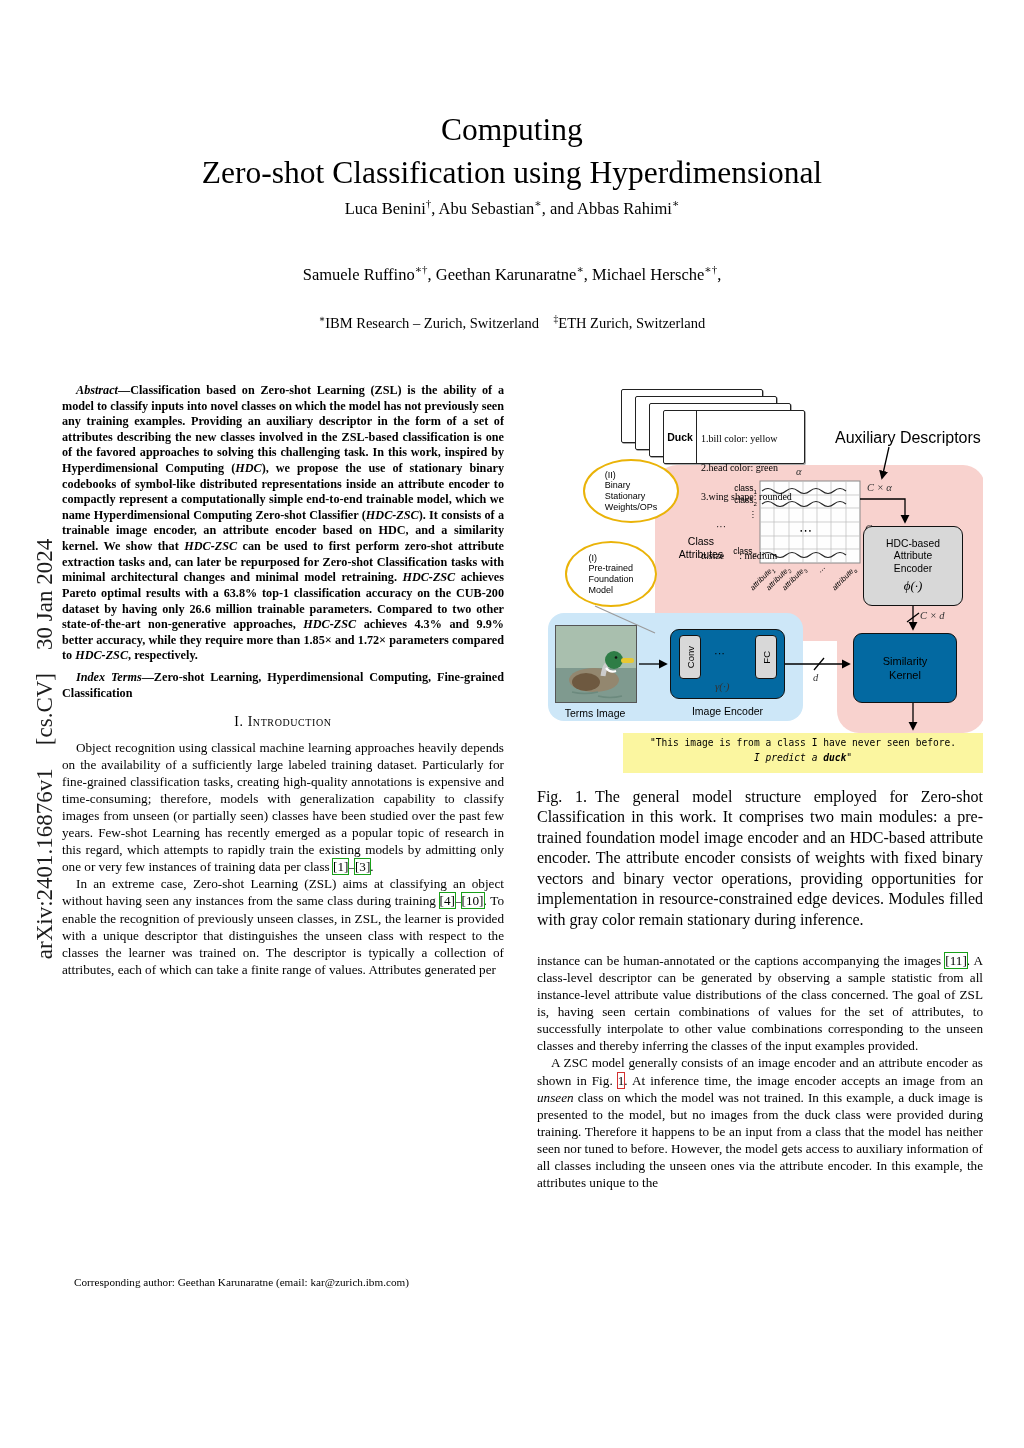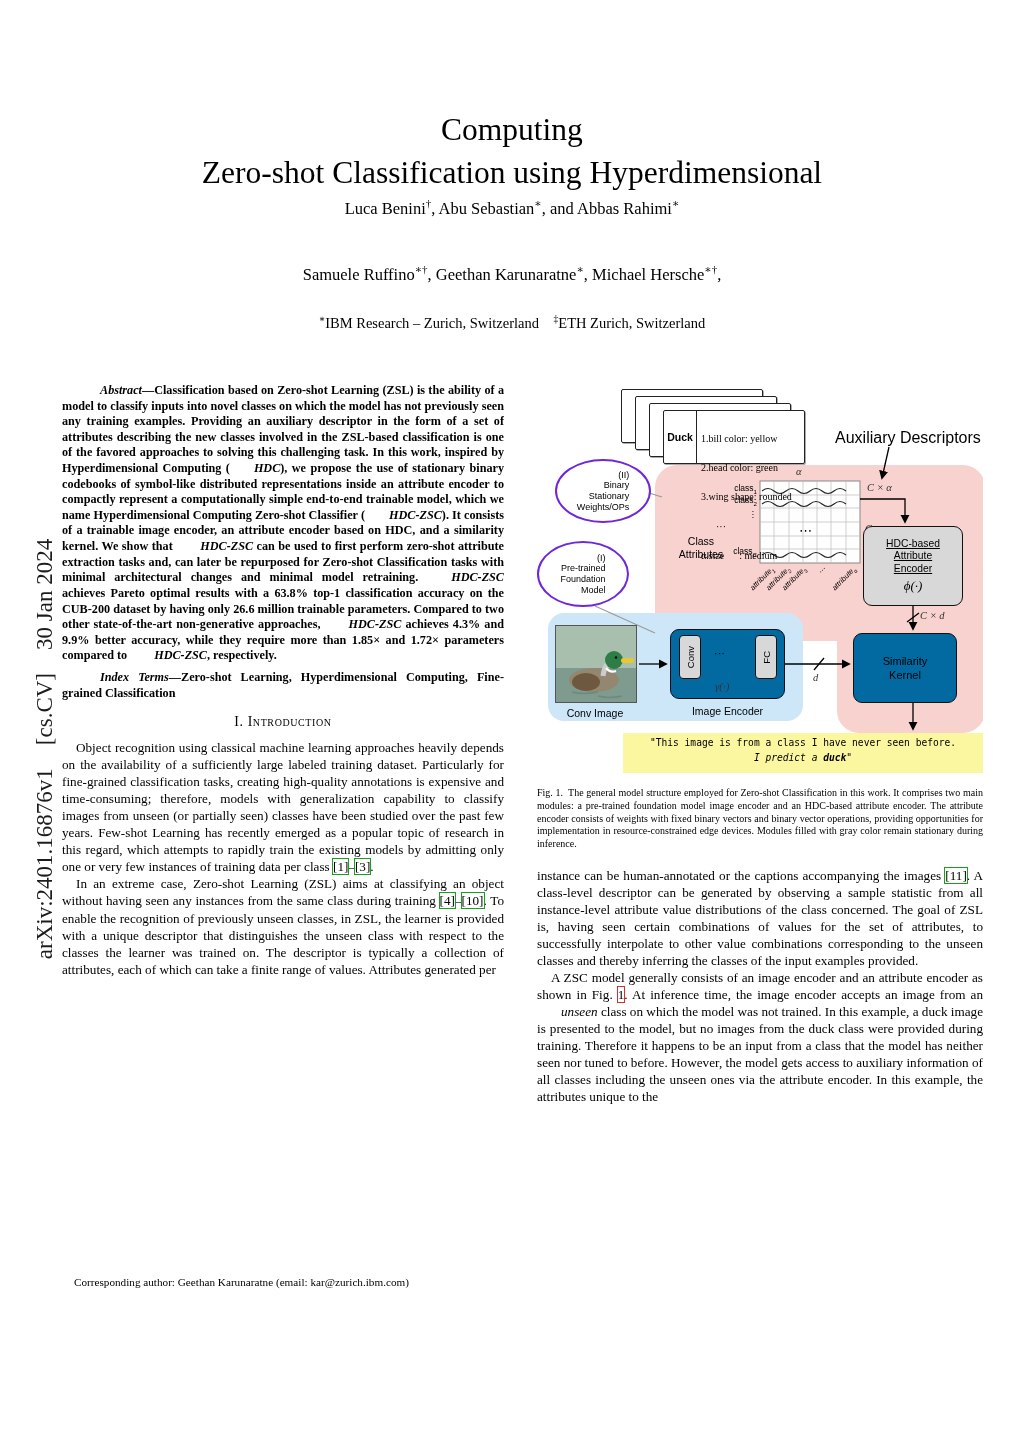--- a/index.html
+++ b/index.html
@@ -12,68 +12,68 @@
                    transform:rotate(-90deg); font-size:23px; color:#1c1c1c; text-align:center; }
 
   
   .header { position:absolute; top:108px; left:0; width:100%; text-align:center; }
   .title { font-size:31.5px; font-weight:400; line-height:1.38; }
   .authors { font-size:16.5px; line-height:1.5; margin-top:40px; }
   .authors.second { margin-top:0; }
   .affiliation { font-size:14.5px; margin-top:26px; }
 
   
-  .seg-i { font-style:italic;margin-left:24px; }
+  .seg-i { font-style:italic; }
   .seg-sup { vertical-align:super; font-size:66%; }
   .seg-sub { vertical-align:sub; font-size:72%; }
   .seg-cite { outline:1px solid #18a018; }
   .seg-ref { outline:1px solid #d43030; }
   .seg-qb { font-weight:normal; }
   .seg-qi { font-style:italic; }
   .seg-qbi { font-weight:bold; font-style:italic; }
 
   
   .col { position:absolute; top:383px; text-align:justify; }
   .col-left { left:62px; width:442px; height:906px; overflow:hidden; }
   .col-right { left:537px; width:446px; height:906px; overflow:hidden; }
   .abstract { font-size:12.2px; font-weight:bold; line-height:1.28; text-indent:14px; }
   .index-terms { margin-top:6px; }
   .section-heading { text-align:center; font-weight:400; font-size:13.8px; font-variant:small-caps;
                      letter-spacing:.6px; margin:13px 0 9px; }
   .body { font-size:13.2px; line-height:1.29; }
   .indent { text-indent:14px; }
   .footnote { position:absolute; bottom:0; left:0; width:100%; background:#fff;
               font-size:11.2px; line-height:1.25; padding-top:6px; text-align:left; text-indent:12px; }
-  .caption { font-size:10px; line-height:1.28; margin:10px 0 16px; text-align:justify; }
+  .caption { font-size:16px; line-height:1.28; margin:10px 0 22px; text-align:justify; }
 
   
   .fig { position:relative; width:446px; height:394px;
          font-family:"Liberation Sans","DejaVu Sans",sans-serif; font-size:10.5px; }
   .abs { position:absolute; }
   .region-pink { background:#f8d2ce; border-radius:22px; }
   .region-blue { background:#cde7f8; border-radius:16px; }
   .fig-svg { position:absolute; left:0; top:0; width:446px; height:394px; }
 
   .card { position:absolute; width:142px; height:54px; background:#fff; border:1px solid #222;
           border-radius:2px; box-shadow:1px 1px 0 #aaa; }
   .card-front { display:flex; }
   .duck-label { width:33px; border-right:1px solid #222; display:flex; align-items:center;
                 justify-content:center; font-weight:bold; font-size:10.5px; }
   .card-lines { flex:1; font-family:Liberation Serif, serif; font-size:10px; line-height:9.8px;
                 padding:3px 0 0 4px; white-space:pre; }
 
-  .cloud { position:absolute; background:#fff; border:2px solid #6d28d9; border-radius:50%;
-           display:flex; align-items:center; justify-content:center; text-align:right;
-           font-size:9px; line-height:1.18; white-space:pre-line; }
+  .cloud { position:absolute; background:#fff; border:2px solid #eab308; border-radius:50%;
+           display:flex; align-items:center; justify-content:center; text-align:left;
+           font-size:9px; line-height:1.18; white-space:pre-line;margin-left:28px; }
 
   .module-box { position:absolute; border:1.5px solid #111; border-radius:9px; display:flex;
                 flex-direction:column; align-items:center; justify-content:center; text-align:center; }
   .gray-fill { background:#d8d8d8; }
   .white-fill { background:#0369a1; }
-  .enc-title { font-size:10.3px; line-height:1.22; white-space:pre-line;text-decoration:underline; }
+  .enc-title { font-size:10.3px; line-height:1.22; white-space:pre-line; }
   .math { font-family:"Liberation Serif","DejaVu Serif",serif; font-style:italic; }
   .phi { font-size:13px; margin-top:3px; }
   .sim-text { font-size:11px; line-height:1.3; white-space:pre-line; }
 
   .vblock { position:absolute; background:#d8d8d8; border:1px solid #111; border-radius:4px;
             display:flex; align-items:center; justify-content:center; }
   .vtext { writing-mode:vertical-rl; transform:rotate(180deg); font-size:9.5px; }
 
   .fig-label { position:absolute; font-size:10.5px; }
   .dim { position:absolute; font-family:"Liberation Serif","DejaVu Serif",serif;
@@ -228,21 +228,21 @@
           <ellipse cx="38" cy="54" rx="25" ry="12" fill="#93876f"></ellipse>
           <ellipse cx="30" cy="56" rx="14" ry="9" fill="#6e5940"></ellipse>
           <path d="M47,50 Q49,36 57,34" stroke="#cccccc" stroke-width="5" fill="none"></path>
           <circle cx="58" cy="34" r="9" fill="#2e7d46"></circle>
           <rect x="65" y="32" width="13" height="5" rx="2.5" fill="#e8c832"></rect>
           <circle cx="60" cy="31.5" r="1.3" fill="#111"></circle>
           <path d="M50,42 a9,9 0 0,0 10,3" stroke="#ffffff" stroke-width="2.2" fill="none"></path>
           <path d="M16,66 q12,3 26,0 M42,70 q12,3 24,0" stroke="#6c8a7e" stroke-width="1.5" fill="none"></path>
         </svg>
       </div>
-      <div class="fig-label" style="left:8px;top:324px;width:100px;text-align:center;">Conv Image</div>
+      <div class="fig-label" style="left:8px;top:324px;width:100px;text-align:center;">Terms Image</div>
 
       <div class="module-box white-fill" style="left:133px;top:246px;width:115px;height:70px;"></div>
       <div class="vblock" style="left:142px;top:252px;width:22px;height:44px;">
         <span class="vtext">Conv</span>
       </div>
       <div class="fig-label" style="left:177px;top:264px;font-size:11px;">···</div>
       <div class="vblock" style="left:218px;top:252px;width:22px;height:44px;">
         <span class="vtext">FC</span>
       </div>
       <div class="dim" style="left:178px;top:297px;font-size:11px;">γ(·)</div>

